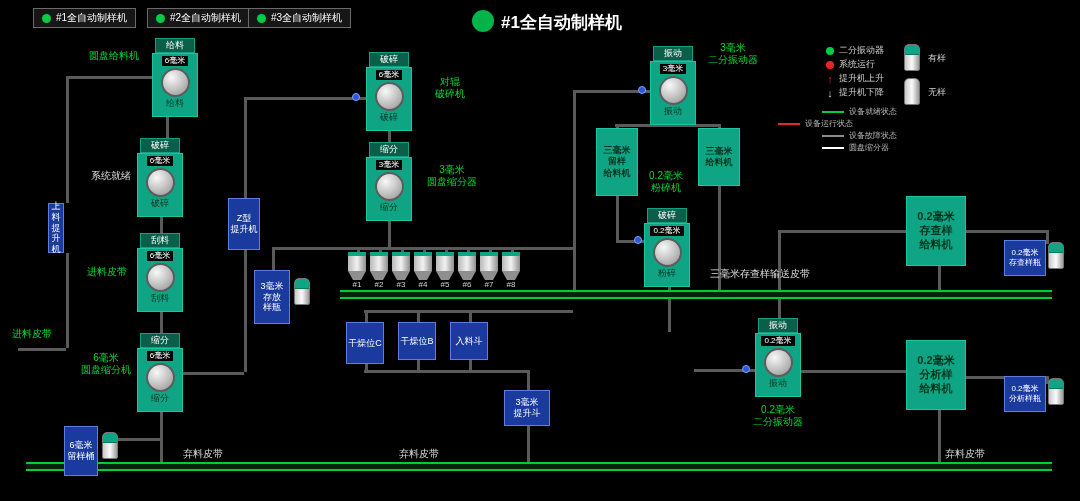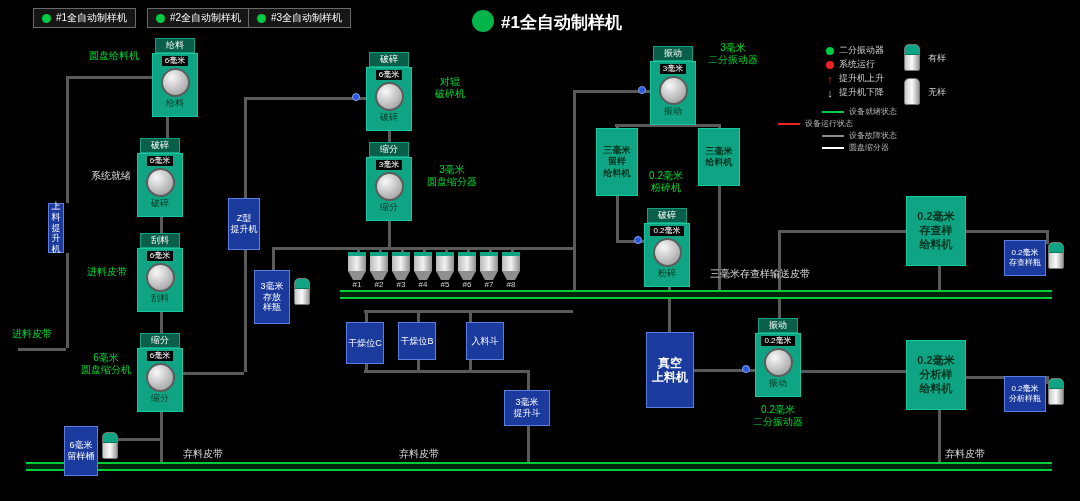--- a/index.html
+++ b/index.html
@@ -254,25 +254,23 @@
 
   <div class="bluebox" style="left:48px;top:203px;width:16px;height:50px">上料
 提升机</div>
   <div class="bluebox" style="left:228px;top:198px;width:32px;height:52px">Z型
 提升机</div>
   <div class="bluebox" style="left:254px;top:270px;width:36px;height:54px">3毫米
 存放
 样瓶</div>
   <div class="bluebox" style="left:346px;top:322px;width:38px;height:42px">干燥位C</div>
   <div class="bluebox" style="left:398px;top:322px;width:38px;height:38px">干燥位B</div>
-  <div class="bluebox" style="left:466px;top:322px;width:38px;height:38px">入料斗</div>
+  <div class="bluebox" style="left:450px;top:322px;width:38px;height:38px">入料斗</div>
   <div class="bluebox" style="left:504px;top:390px;width:46px;height:36px">3毫米
 提升斗</div>
-  <div class="bluebox big" style="left:646px;top:332px;width:48px;height:76px">真空
-上料机</div>
   <div class="bluebox small" style="left:1004px;top:240px;width:42px;height:36px">0.2毫米
 存查样瓶</div>
   <div class="bluebox small" style="left:1004px;top:376px;width:42px;height:36px">0.2毫米
 分析样瓶</div>
   <div class="bluebox" style="left:64px;top:426px;width:34px;height:50px">6毫米
 留样桶</div>
 
   <div class="tealbox" style="left:596px;top:128px;width:42px;height:68px">三毫米
 留样
 给料机</div>

